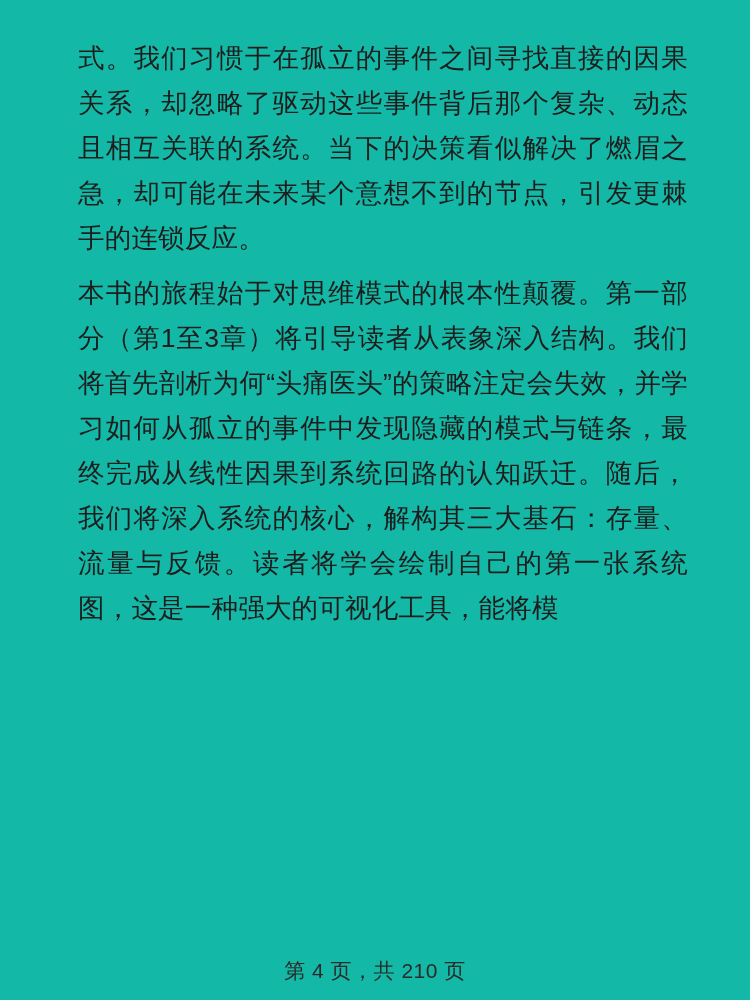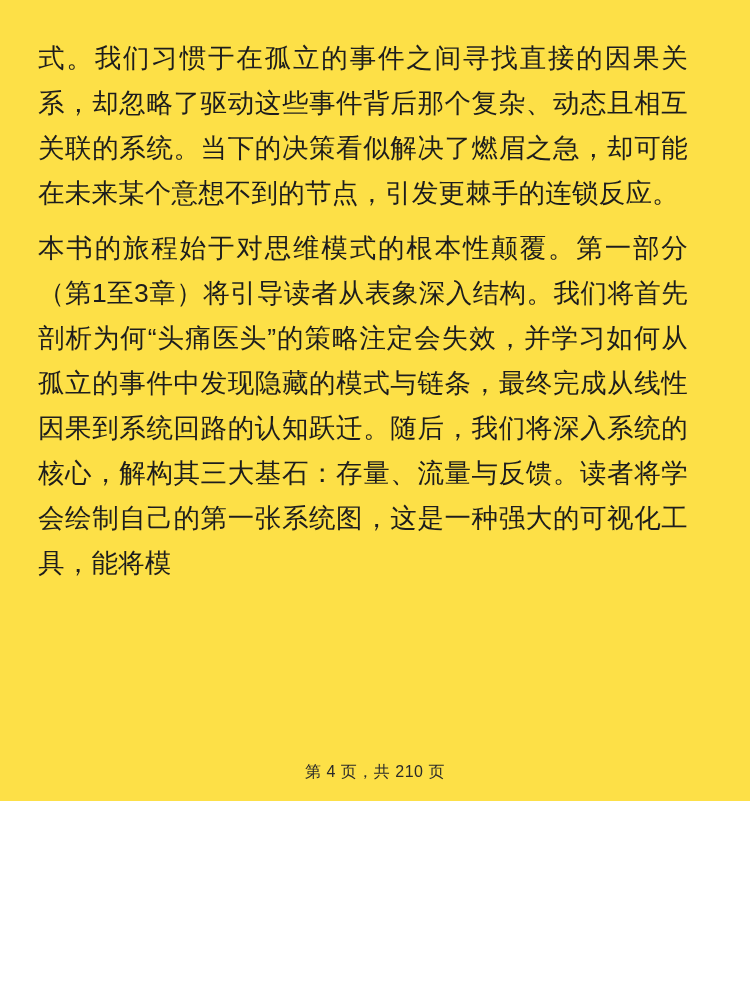--- a/index.html
+++ b/index.html
@@ -10,24 +10,24 @@
     width: 750px;
     height: 1000px;
     background: #ffffff;
     font-family: "Liberation Sans", sans-serif;
     color: #1c1c1c;
     overflow: hidden;
   }
   .page {
     position: relative;
     width: 750px;
-    height: 801px;
+    height: 1000px;
     box-sizing: border-box;
-    padding: 36px 62px 0 38px;
-    background: #fde047;
+    padding: 36px 62px 0 78px;
+    background: #14b8a6;
   }
   .doc-body {
     display: block;
   }
   .para {
     font-size: 26.5px;
     line-height: 45px;
     letter-spacing: 0.2px;
     text-align: justify;
     text-justify: inter-character;
@@ -40,21 +40,21 @@
   }
   .footer {
     position: absolute;
     left: 0;
     right: 0;
     bottom: 18px;
     text-align: center;
   }
   .footer-text {
     display: inline-block;
-    font-size: 16px;
+    font-size: 21px;
     line-height: 22px;
     color: #2a2a2a;
     letter-spacing: 0.5px;
   }
 </style>
 </head>
 <body>
 
 <div class="page">
   <div class="doc-body">

